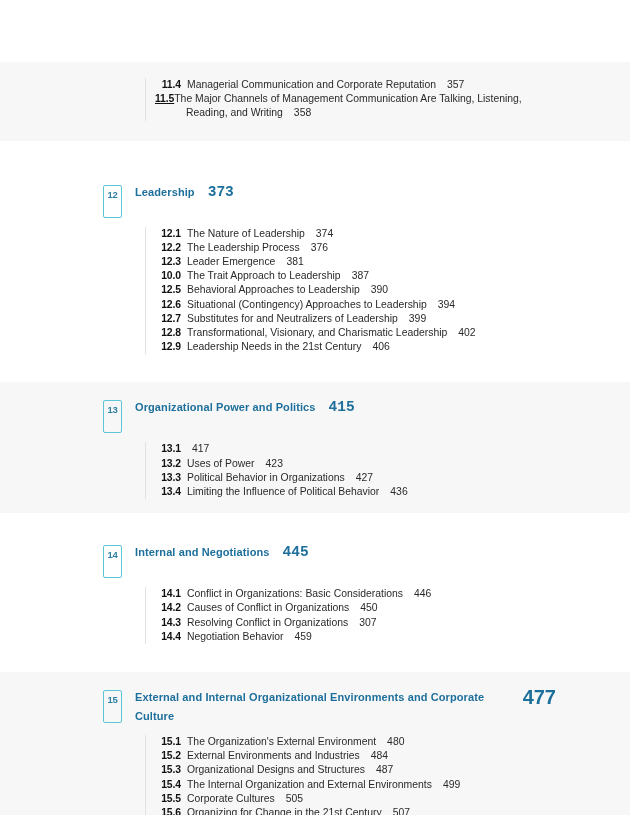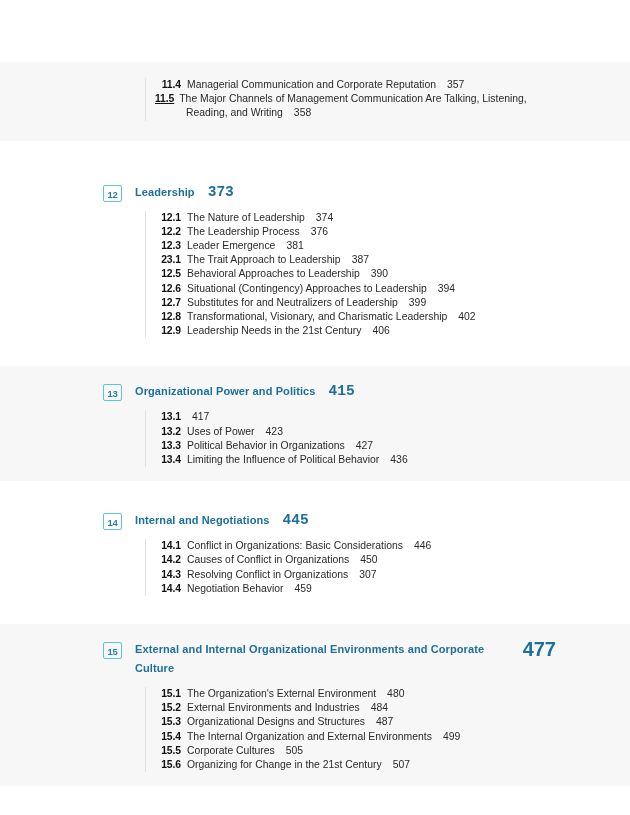--- a/index.html
+++ b/index.html
@@ -41,21 +41,21 @@
   
   .chapter-head {
     display: flex;
     align-items: flex-start;
     padding-top: 6px;
   }
 
   .chapter-badge {
     flex: 0 0 auto;
     width: 19px;
-    height: 17px;
+    height: 33px;
     border: 1px solid #5bc6d8;
     border-radius: 2px;
     color: #2d7fa3;
     font-size: 9.5px;
     font-weight: bold;
     line-height: 17px;
     text-align: center;
     letter-spacing: -0.2px;
     margin-top: 2px;
     box-sizing: border-box;
@@ -135,21 +135,20 @@
     white-space: nowrap;
   }
 
   
   .section-row.wrap {
     display: block;
   }
   .section-row.wrap .section-num {
     display: inline;
     min-width: 0;
-    margin-right: 5px;
     text-decoration: underline;
   }
   .section-row.wrap .section-title {
     margin-left: 0;
   }
   .section-row.wrap .section-page {
     margin-left: 11px;
   }
   .section-row.wrap {
     padding-left: 31px;
@@ -199,21 +198,21 @@
         <span class="section-num">12.2</span>
         <span class="section-title">The Leadership Process</span>
         <span class="section-page">376</span>
       </div>
       <div class="section-row">
         <span class="section-num">12.3</span>
         <span class="section-title">Leader Emergence</span>
         <span class="section-page">381</span>
       </div>
       <div class="section-row">
-        <span class="section-num">23.1</span>
+        <span class="section-num">10.0</span>
         <span class="section-title">The Trait Approach to Leadership</span>
         <span class="section-page">387</span>
       </div>
       <div class="section-row">
         <span class="section-num">12.5</span>
         <span class="section-title">Behavioral Approaches to Leadership</span>
         <span class="section-page">390</span>
       </div>
       <div class="section-row">
         <span class="section-num">12.6</span>

